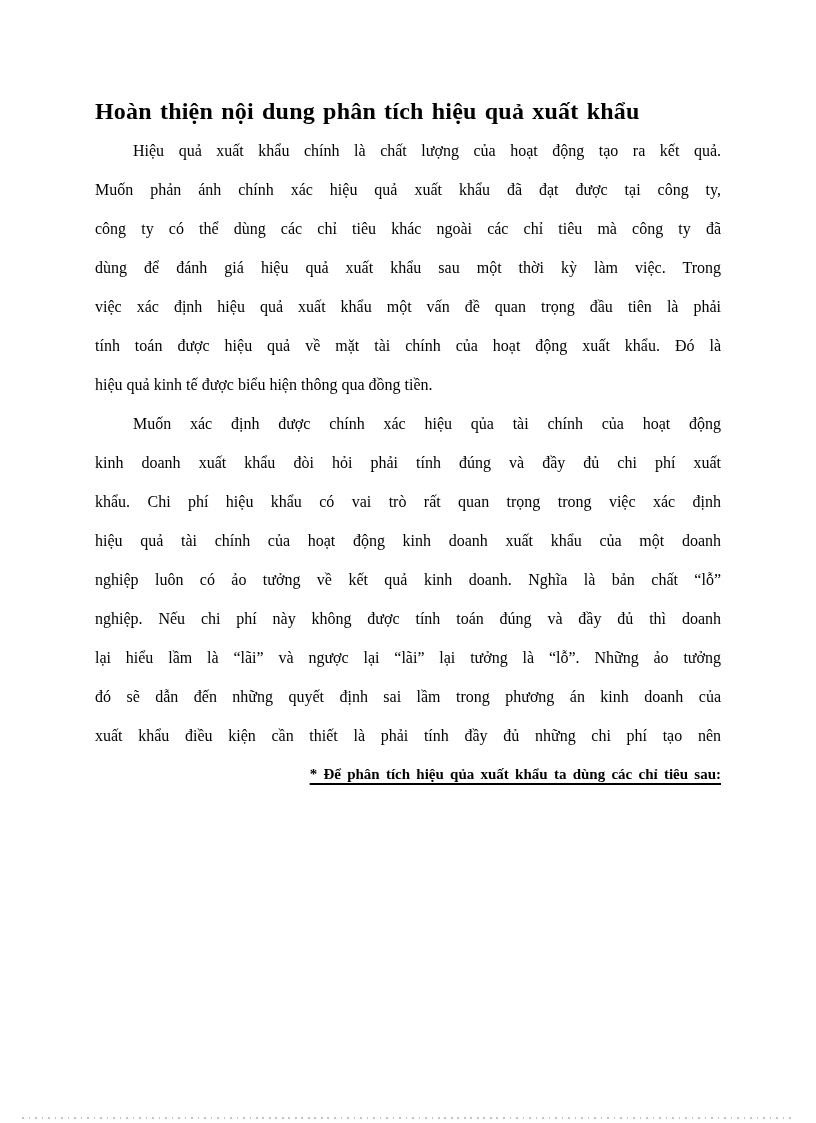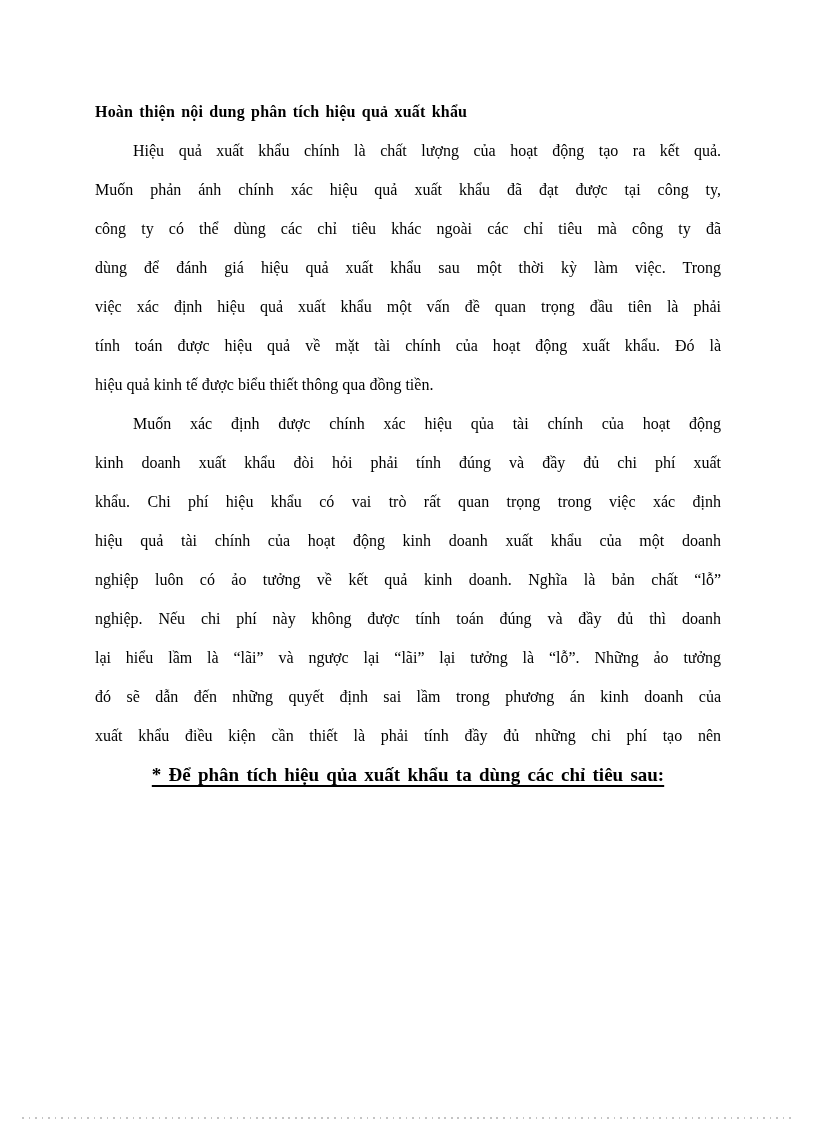--- a/index.html
+++ b/index.html
@@ -18,21 +18,21 @@
     color: #000000;
   }
   .content {
     position: absolute;
     left: 95px;
     top: 92px;
     width: 626px;
   }
   .doc-title {
     margin: 0;
-    font-size: 16px;
+    font-size: 24px;
     line-height: 39px;
     font-weight: bold;
     letter-spacing: 0.2px;
     word-spacing: 2px;
     text-align: left;
   }
   .paragraph {
     margin: 0;
   }
   .line {
@@ -44,28 +44,28 @@
   }
   .line.indent {
     text-indent: 38px;
   }
   .line.last {
     text-align: left;
     text-align-last: left;
   }
   .doc-subheading {
     margin: 0;
-    font-size: 19px;
+    font-size: 15px;
     line-height: 39px;
     font-weight: bold;
     word-spacing: 2.5px;
     text-decoration: underline;
     text-decoration-thickness: 2px;
     text-underline-offset: 4px;
-    text-align: center;
+    text-align: right;
   }
   .page-break-divider {
     position: absolute;
     left: 22px;
     right: 22px;
     bottom: 4px;
     height: 2px;
     background: repeating-linear-gradient(
       to right,
       #c4c4c4 0px, #c4c4c4 1.5px,
@@ -80,21 +80,21 @@
   <div class="content">
     <h1 class="doc-title">Hoàn thiện nội dung phân tích hiệu quả xuất khẩu</h1>
     <div>
         <div class="paragraph">
           <div class="line indent">Hiệu quả xuất khẩu chính là chất lượng của hoạt động tạo ra kết quả.</div>
           <div class="line">Muốn phản ánh chính xác hiệu quả xuất khẩu đã đạt được tại công ty,</div>
           <div class="line">công ty có thể dùng các chỉ tiêu khác ngoài các chỉ tiêu mà công ty đã</div>
           <div class="line">dùng để đánh giá hiệu quả xuất khẩu sau một thời kỳ làm việc. Trong</div>
           <div class="line">việc xác định hiệu quả xuất khẩu một vấn đề quan trọng đầu tiên là phải</div>
           <div class="line">tính toán được hiệu quả về mặt tài chính của hoạt động xuất khẩu. Đó là</div>
-          <div class="line last">hiệu quả kinh tế được biểu thiết thông qua đồng tiền.</div>
+          <div class="line last">hiệu quả kinh tế được biểu hiện thông qua đồng tiền.</div>
         </div>
         <div class="paragraph">
           <div class="line indent">Muốn xác định được chính xác hiệu qủa tài chính của hoạt động</div>
           <div class="line">kinh doanh xuất khẩu đòi hỏi phải tính đúng và đầy đủ chi phí xuất</div>
           <div class="line">khẩu. Chi phí hiệu khẩu có vai trò rất quan trọng trong việc xác định</div>
           <div class="line">hiệu quả tài chính của hoạt động kinh doanh xuất khẩu của một doanh</div>
           <div class="line">nghiệp luôn có ảo tưởng về kết quả kinh doanh. Nghĩa là bản chất “lỗ”</div>
           <div class="line">nghiệp. Nếu chi phí này không được tính toán đúng và đầy đủ thì doanh</div>
           <div class="line">lại hiểu lầm là “lãi” và ngược lại “lãi” lại tưởng là “lỗ”. Những ảo tưởng</div>
           <div class="line">đó sẽ dẫn đến những quyết định sai lầm trong phương án kinh doanh của</div>

